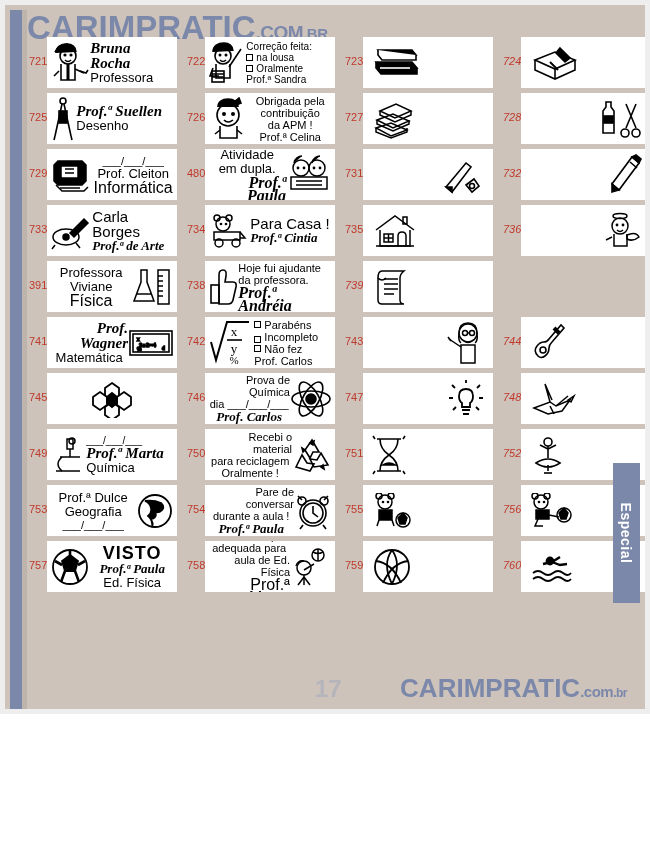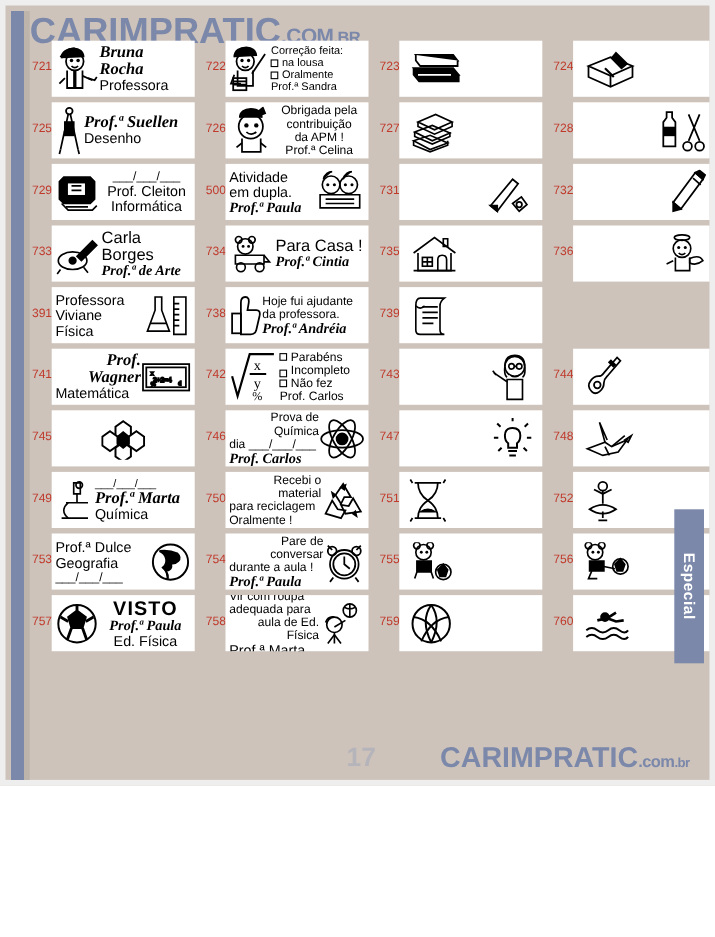--- a/index.html
+++ b/index.html
@@ -62,21 +62,21 @@
     width: 594px;
   }
   .row { display: flex; width: 100%; margin-bottom: 5px; }
   .cell {
     width: 148px;
     margin-right: 10px;
     display: flex;
     flex-direction: row;
     align-items: center;
   }
-  .cell:last-child { margin-right: 0; }
+  .cell:last-child { margin-right: 0; font-style: italic; }
   .code {
     font-size: 11px;
     color: #c0392b;
     line-height: 13px;
     height: 14px;
     margin-bottom: 2px;
   }
   .stamp {
     width: 133px;
     height: 51px;
@@ -98,27 +98,27 @@
     flex: 0 0 auto;
     display: flex; align-items: center; justify-content: center;
   }
   .txt {
     flex: 1 1 auto;
     display: flex; flex-direction: column;
     justify-content: center;
     color: #000;
   }
   .txt.center { align-items: center; text-align: center; }
-  .txt.right  { align-items: flex-start; text-align: right; }
+  .txt.right  { align-items: center; text-align: right; }
   .txt.left   { align-items: flex-start; text-align: left; }
   .l-serif-i { font-family: "Liberation Serif", serif; font-style: italic; font-weight: bold; }
   .l-sans { font-family: "Liberation Sans", sans-serif; }
   .s15 { font-size: 15px; line-height: 15px; }
   .s13 { font-size: 13px; line-height: 14px; }
-  .s12 { font-size: 13px; line-height: 13px; }
+  .s12 { font-size: 16px; line-height: 13px; }
   .s11 { font-size: 11px; line-height: 12px; }
   .s10 { font-size: 10px; line-height: 11px; }
   .s17b { font-size: 18px; line-height: 18px; font-weight: bold; letter-spacing: 1px; }
 
   .chk { display: inline-block; width: 7px; height: 7px; border: 1.2px solid #000; margin-right: 3px; vertical-align: -1px;}
 
   
   .side-tab {
     position: absolute;
     right: 5px;
@@ -375,21 +375,21 @@
               </div>
               <div class="txt center">
                 <div class="l-sans s11">___/___/___</div>
                 <div class="l-sans s13">Prof. Cleiton</div>
                 <div class="l-sans s12">Informática</div>
               </div>
             </div>
           </div>
         </div>
         <div class="cell">
-          <div class="code">500</div>
+          <div class="code">480</div>
           <div class="stamp">
             <div class="stamp-inner">
               <div class="txt right">
                 <div class="l-sans s13">Atividade</div>
                 <div class="l-sans s13">em dupla.</div>
                 <div class="l-serif-i s12">Prof.ª Paula</div>
               </div>
               <div class="art">
                 <svg width="46" height="40" viewBox="0 0 46 40">
                   <g fill="none" stroke="#000" stroke-width="1.5">

